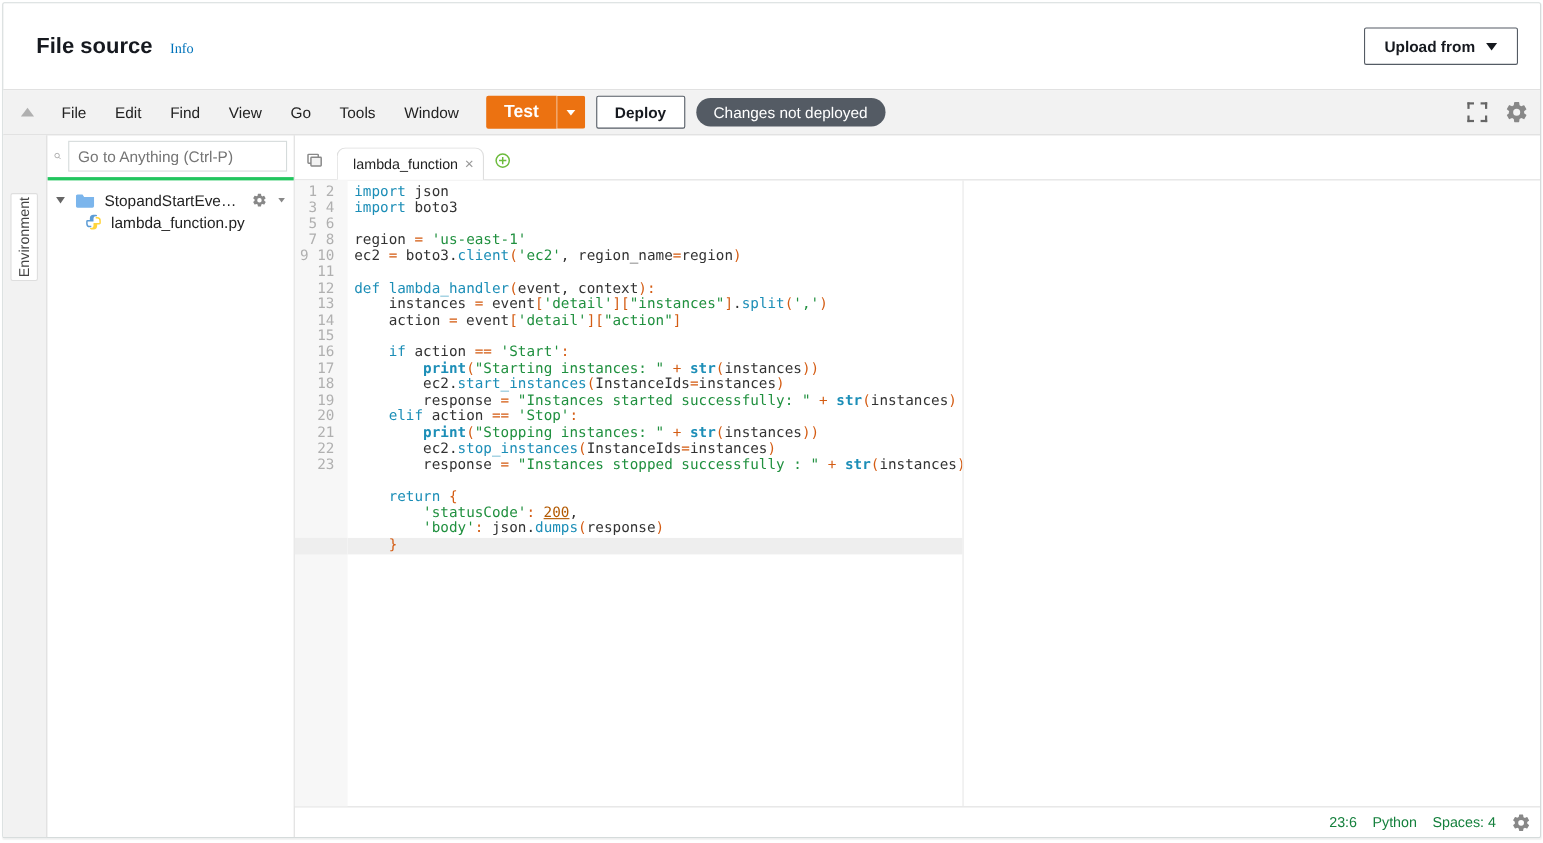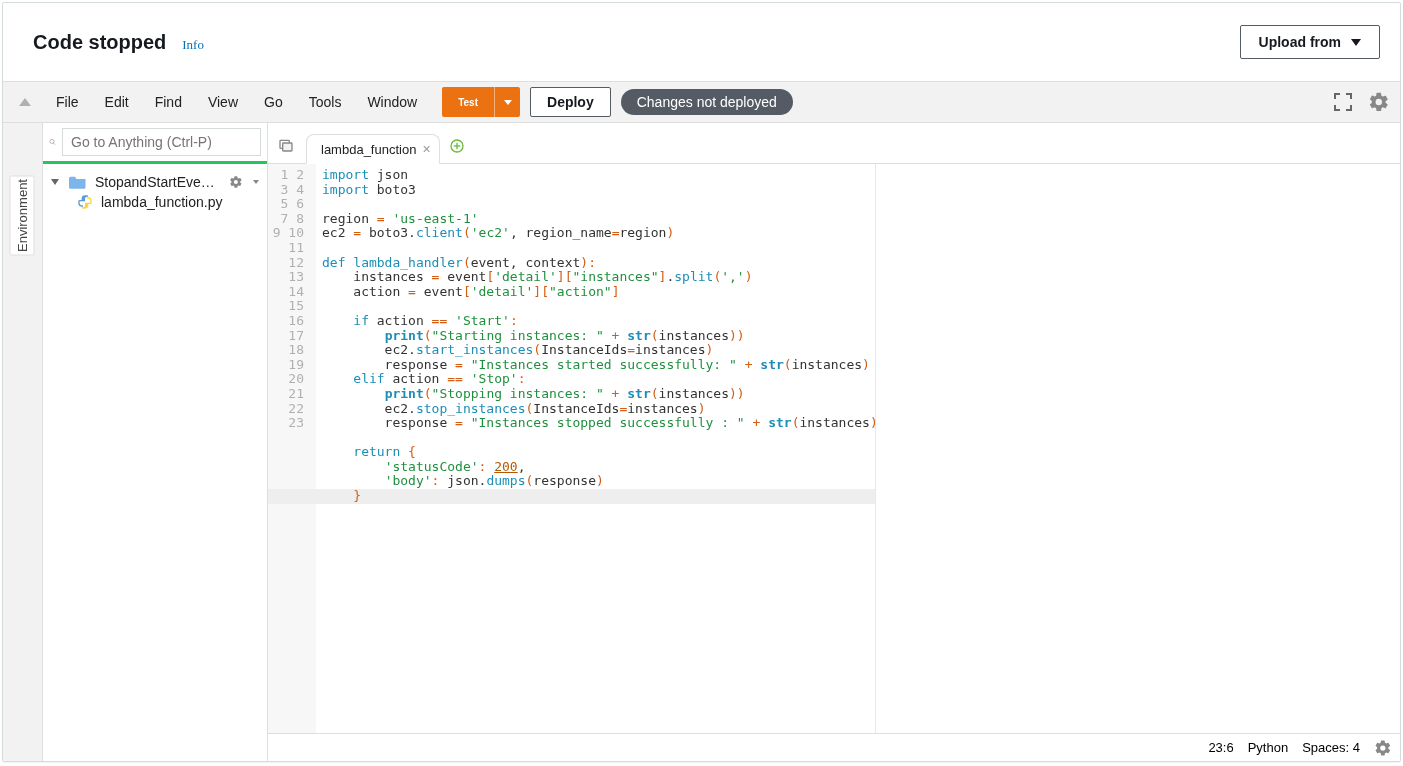--- a/index.html
+++ b/index.html
@@ -89,21 +89,21 @@
     cursor: pointer;
   }
   .menu-spacer { width: 12px; }
   .btn-test {
     background: #ec7211;
     color: #fff;
     border: none;
     padding: 0 16px;
     height: 30px;
     font-weight: 700;
-    font-size: 10px;
+    font-size: 16px;
     cursor: pointer;
     display: flex;
     align-items: center;
     border-radius: 2px 0 0 2px;
   }
   .btn-test-dd {
     background: #ec7211;
     border: none;
     border-left: 1px solid rgba(255,255,255,0.45);
     height: 30px;
@@ -297,32 +297,32 @@
   .tok-op{color:#d45c13;}
 
   .statusbar {
     height:28px;
     border-top:1px solid #dedede;
     display:flex;
     align-items:center;
     justify-content:flex-end;
     padding: 0 8px;
     font-size:13px;
-    color:#000000;
+    color:#15803d;
     gap:14px;
   }
   .statusbar .gear-ico{width:18px;height:18px;}
 </style>
 </head>
 <body>
 
 <div class="panel">
   <div class="panel-header">
     <div>
-      <span class="panel-title">Code stopped</span>
+      <span class="panel-title">File source</span>
       <span class="info-link">Info</span>
     </div>
     <button class="upload-btn">
       <span>Upload from</span>
       <span class="caret-down"></span>
     </button>
   </div>
 
   <div class="ide-wrap">
     <div class="ide-menubar">

